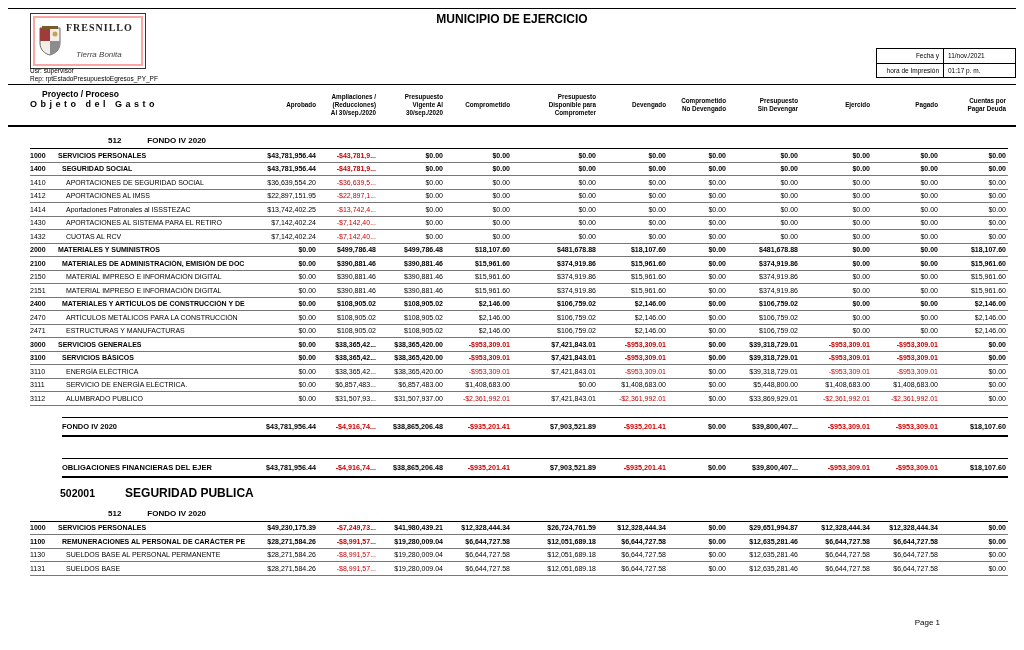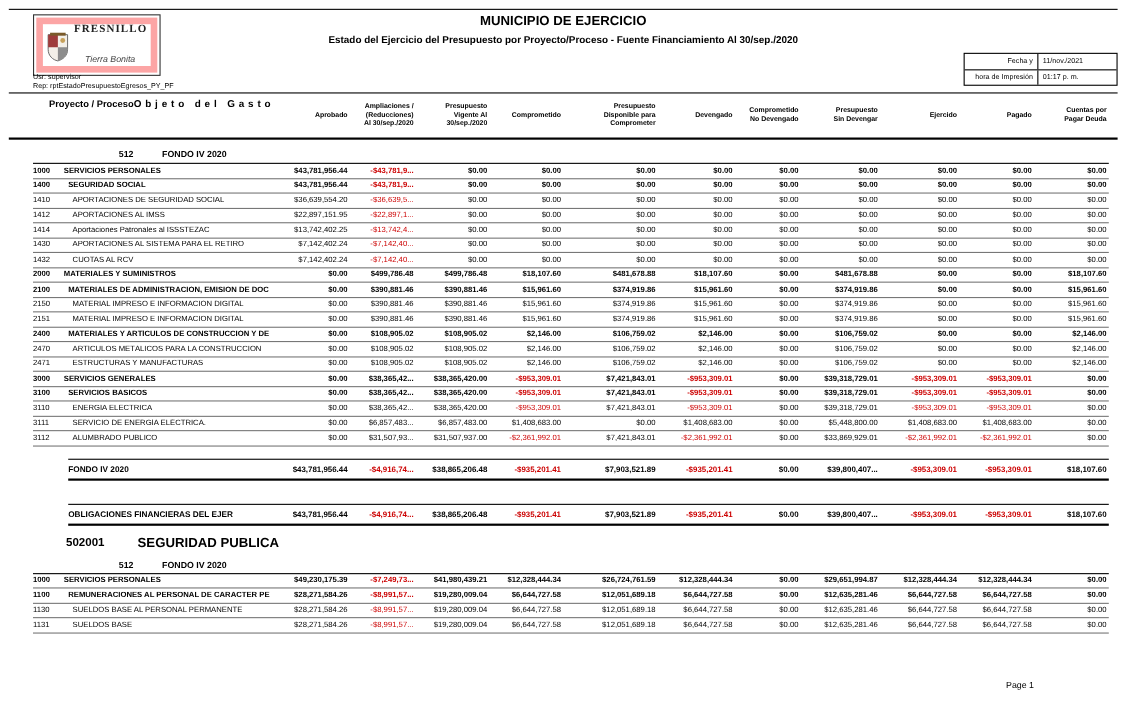--- a/index.html
+++ b/index.html
@@ -1,40 +1,40 @@
 <!DOCTYPE html>
 <html><head>
 <meta charset="utf-8">
 <style>
   html,body{margin:0;padding:0;}
   body{width:1024px;height:650px;background:#ffffff;font-family:"Liberation Sans",sans-serif;color:#000;position:relative;overflow:hidden;}
   .top-rule{position:absolute;left:8px;right:8px;top:8px;border-top:1px solid #000;}
 
   
   .logo-box{position:absolute;left:30px;top:13px;width:110px;height:50px;border:1px solid #333;padding:2px;}
-  .logo-inner{border:6px solid #fca5a5;width:100%;height:100%;display:flex;align-items:flex-end;gap:4px;padding:2px 3px;box-sizing:border-box;}
+  .logo-inner{border:2px solid #fca5a5;width:100%;height:100%;display:flex;align-items:center;gap:4px;padding:2px 3px;box-sizing:border-box;}
   .logo-text{display:flex;flex-direction:column;line-height:1;}
   .logo-name{font-family:"Liberation Serif",serif;font-weight:bold;font-size:10px;letter-spacing:1px;color:#222;}
   .logo-tagline{font-family:Liberation Sans, sans-serif;font-style:italic;font-size:8px;color:#444;margin-top:18px;margin-left:10px;}
   .usr-line{position:absolute;left:30px;top:67px;font-size:6.5px;}
   .rep-line{position:absolute;left:30px;top:75px;font-size:6.5px;}
   .titles{position:absolute;left:200px;right:200px;top:12px;text-align:center;}
   .t1{font-size:12px;font-weight:bold;}
   .t2{font-size:10.5px;font-weight:bold;margin-top:1px;}
   .t3{font-size:9px;font-weight:bold;margin-top:5px;}
   .t4{font-size:9px;font-weight:bold;margin-top:3px;}
   .date-box{position:absolute;right:8px;top:48px;width:140px;height:30px;border:1px solid #000;font-size:6.5px;display:flex;flex-direction:column;box-sizing:border-box;}
   .db-row{flex:1;display:flex;align-items:center;}
   .db-row + .db-row{border-top:1px solid #000;}
   .db-label{flex:1;text-align:right;padding-right:4px;}
   .db-value{width:72px;border-left:1px solid #000;padding-left:4px;height:100%;display:flex;align-items:center;box-sizing:border-box;}
 
   
   .thead{position:absolute;left:8px;right:8px;top:84px;height:43px;border-top:1px solid #000;border-bottom:2px solid #000;display:flex;box-sizing:border-box;}
-  .thead-left{width:222px;margin-left:22px;display:flex;flex-direction:row;justify-content:center;padding:4px 0 3px 0;box-sizing:border-box;}
+  .thead-left{width:222px;margin-left:22px;display:flex;flex-direction:column;justify-content:flex-start;padding:4px 0 3px 0;box-sizing:border-box;}
   .tl1{font-size:8.5px;font-weight:bold;padding-left:12px;}
   .tl2{font-size:9px;font-weight:bold;letter-spacing:3.5px;white-space:nowrap;}
   .thead-cols{flex:1;display:flex;}
   .hcell{font-size:6.3px;font-weight:bold;text-align:right;white-space:pre-line;display:flex;flex-direction:column;justify-content:center;line-height:1.3;padding-right:2px;box-sizing:border-box;}
 
   
   .w0{width:66px;}.w1{width:60px;}.w2{width:67px;}.w3{width:67px;}.w4{width:86px;}
   .w5{width:70px;}.w6{width:60px;}.w7{width:72px;}.w8{width:72px;}.w9{width:68px;}.w10{width:68px;}
 
   
@@ -82,21 +82,20 @@
         <div class="logo-tagline">Tierra Bonita</div>
       </div>
     </div>
   </div>
 
   <div class="usr-line">Usr: supervisor</div>
   <div class="rep-line">Rep: rptEstadoPresupuestoEgresos_PY_PF</div>
 
   <div class="titles">
     <div class="t1">MUNICIPIO DE EJERCICIO</div>
-    <div class="t3">Estado del Ejercicio del Presupuesto por Proyecto/Proceso - Fuente Financiamiento Al 30/sep./2020</div>
   </div>
 
   <div class="date-box">
     <div class="db-row">
       <div class="db-label">Fecha y</div>
       <div class="db-value">11/nov./2021</div>
     </div>
     <div class="db-row">
       <div class="db-label">hora de Impresión</div>
       <div class="db-value">01:17 p. m.</div>

